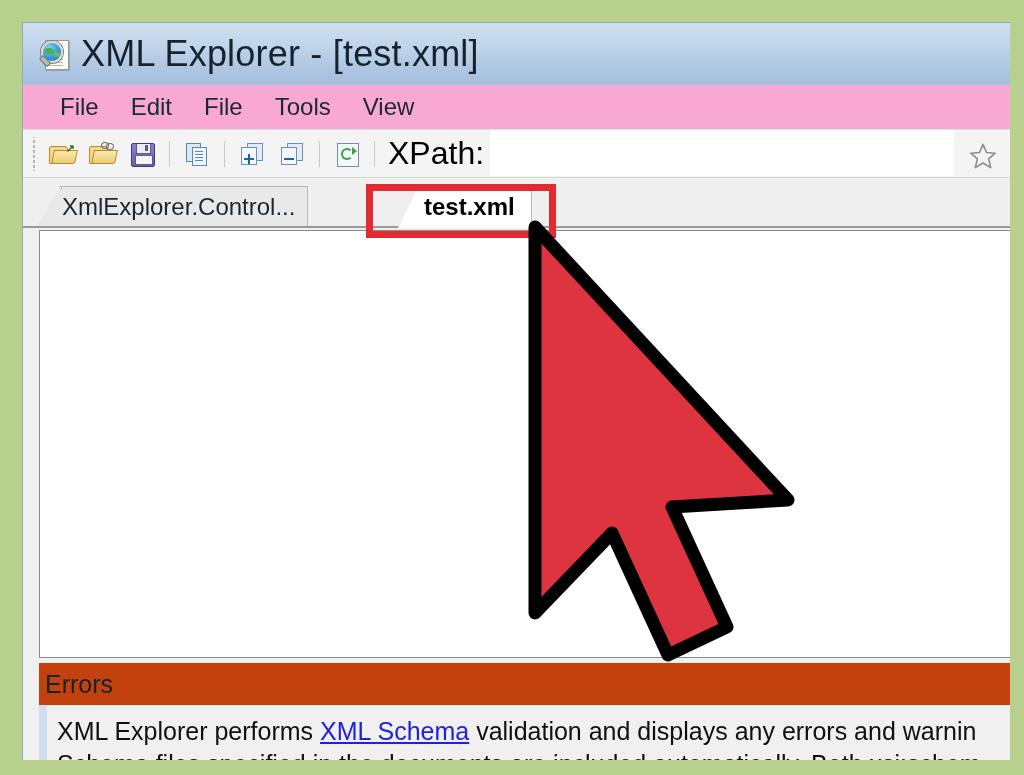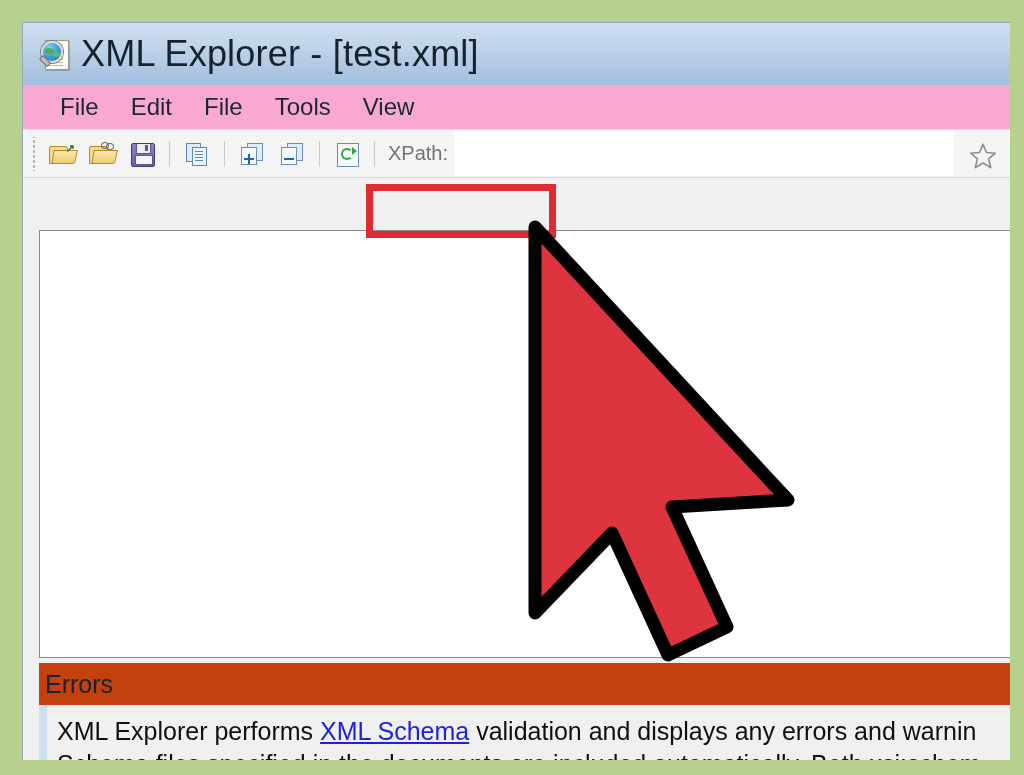--- a/index.html
+++ b/index.html
@@ -302,22 +302,22 @@
   .ic-refresh::after {
     content: "";
     position: absolute;
     right: 1px; top: 3px;
     border-left: 5px solid #36a636;
     border-top: 4px solid transparent;
     border-bottom: 4px solid transparent;
   }
 
   .xpath-label {
-    font-size: 20px;
-    color: #737373;
+    font-size: 32px;
+    color: #000000;
     margin-left: 6px;
     margin-right: 6px;
     white-space: nowrap;
   }
   .xpath-input {
     flex: 1 1 auto;
     height: 46px;
     background: #ffffff;
     border: none;
     outline: none;
@@ -591,20 +591,32 @@
 
       <input class="xpath-input" type="text" value="" placeholder="" style="">
 
       <span class="xpath-star">
         <svg width="30" height="28" viewBox="0 0 24 24">
           <polygon points="12,2 15,9 22.5,9.6 16.8,14.5 18.6,22 12,18 5.4,22 7.2,14.5 1.5,9.6 9,9" fill="none" stroke="#8d8d8d" stroke-width="1.4" stroke-linejoin="round"></polygon>
         </svg>
       </span>
     </div>
 
+    <div class="tab-strip">
+      <div class="tab tab-inactive">
+        <span class="edge"></span>
+        <span class="slant"></span>
+        <span class="label">XmlExplorer.Control...</span>
+      </div>
+      <div class="tab tab-active">
+        <span class="edge"></span>
+        <span class="slant"></span>
+        <span class="label">test.xml</span>
+      </div>
+    </div>
 
     <div class="tree-view"></div>
 
     <div class="errors-panel">
       <div class="errors-header">
         <span class="h-text">Errors</span>
       </div>
       <div class="errors-body">
         <p><span>XML Explorer performs </span><a href="#">XML Schema</a><span> validation and displays any errors and warnin</span></p>
         <p>Schema files specified in the documents are included automatically. Both xsi:schem</p>

